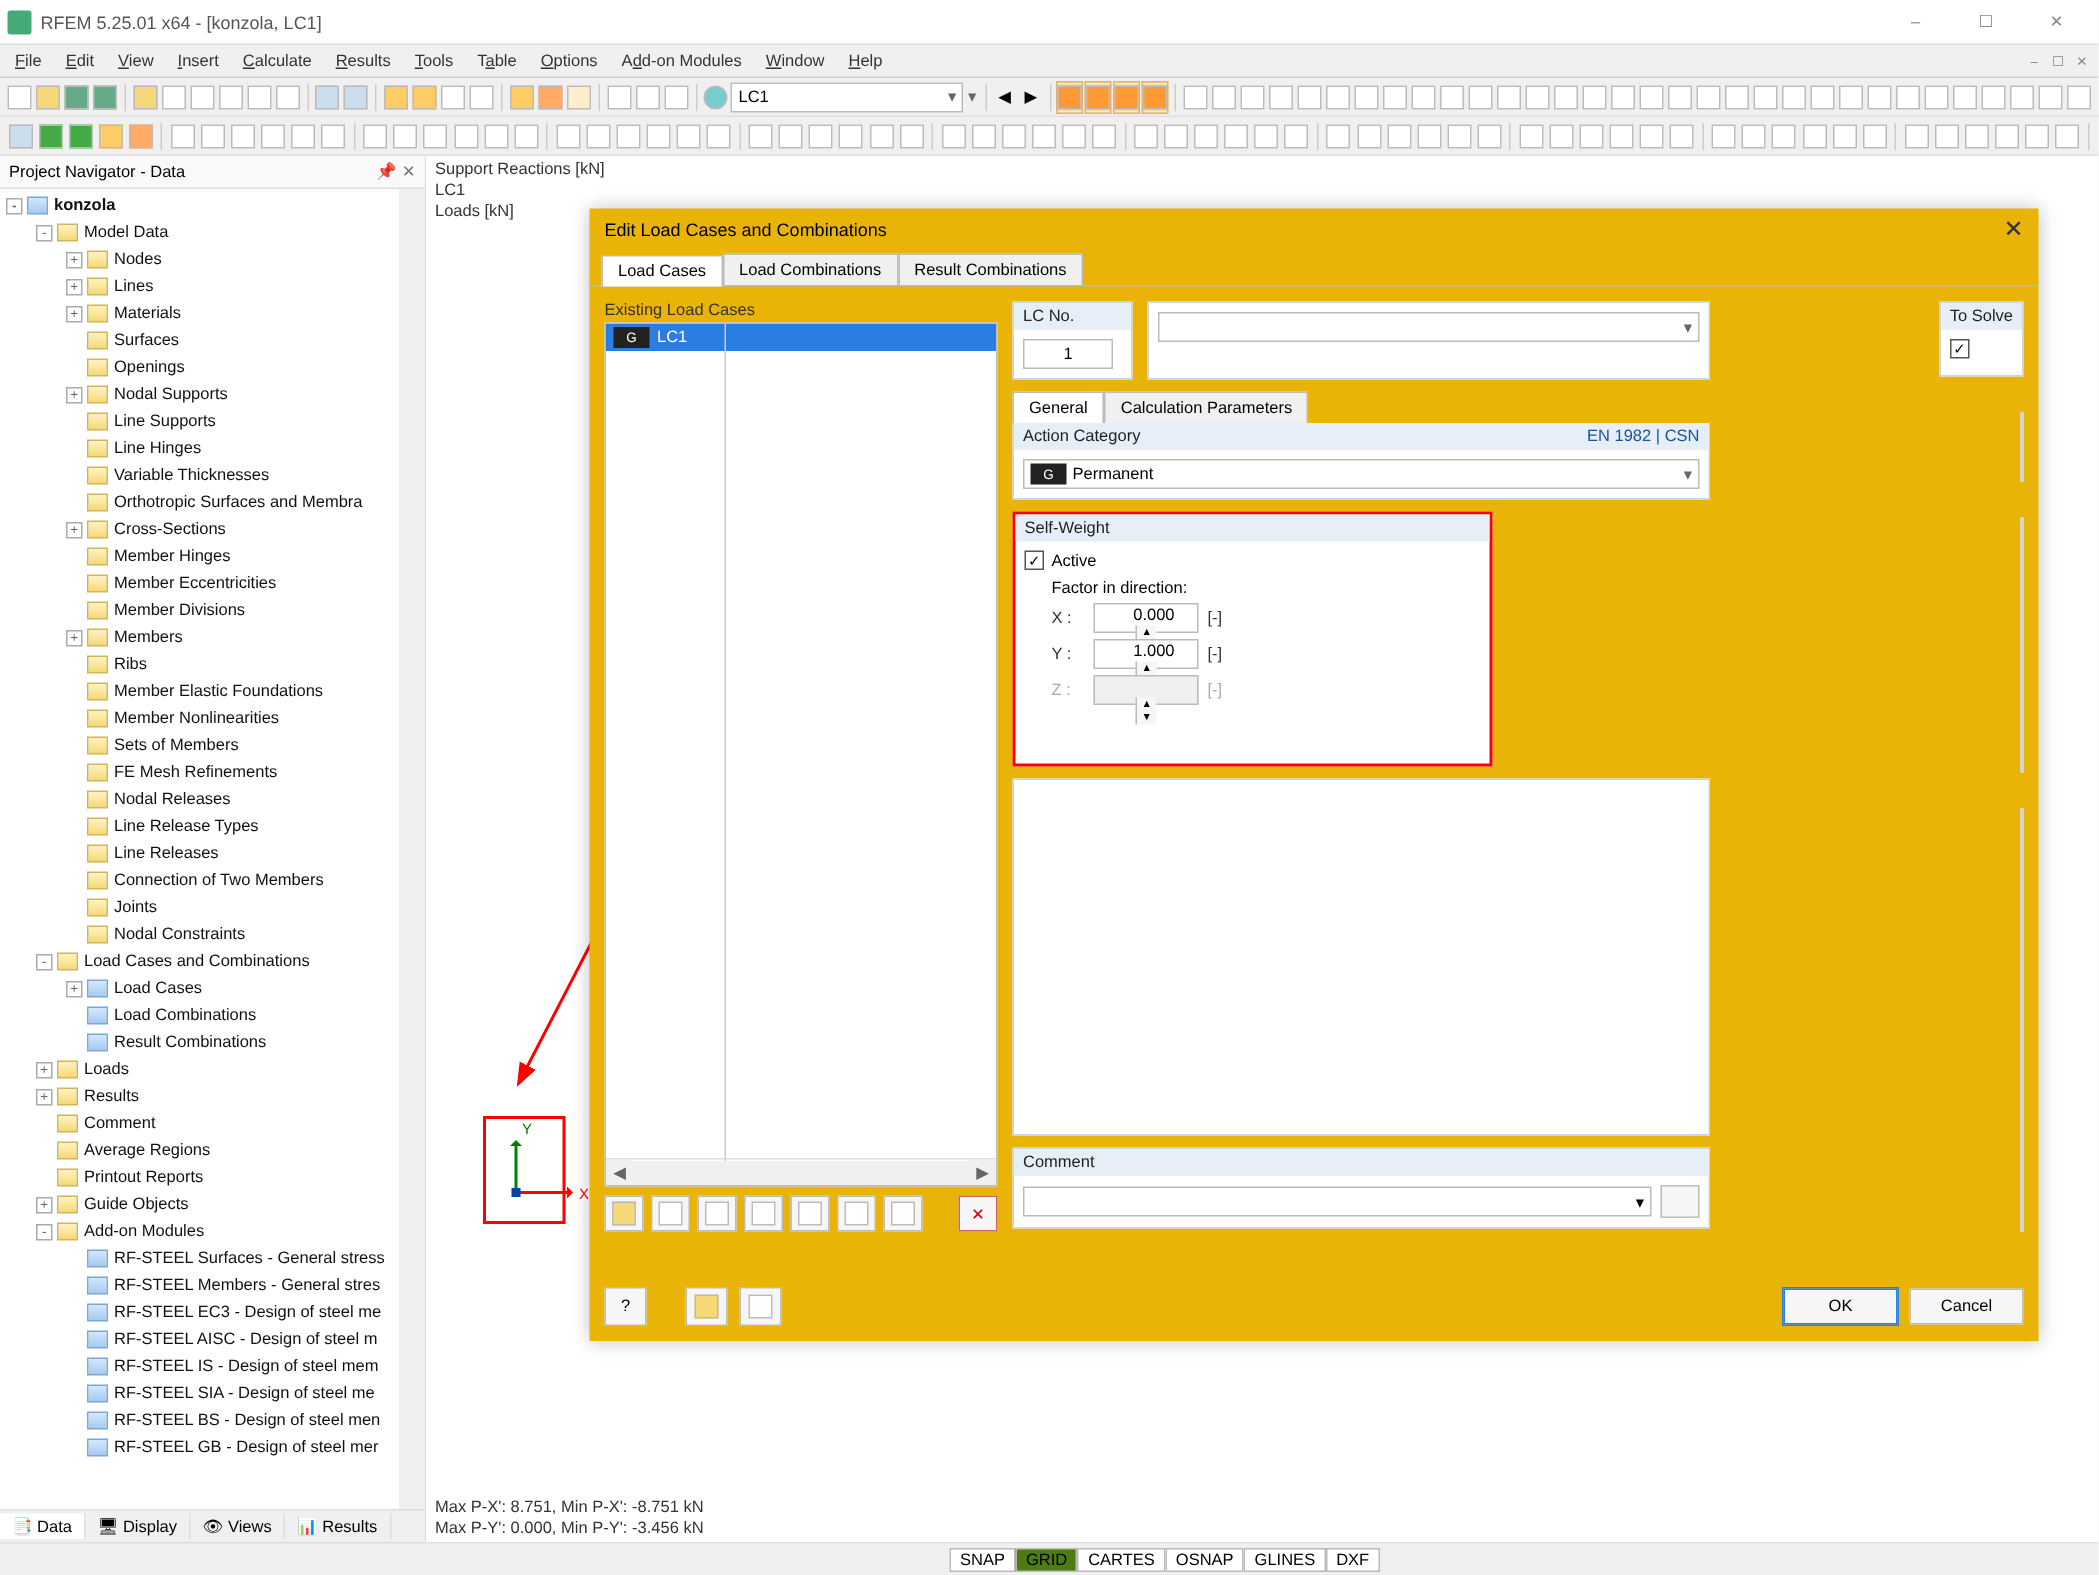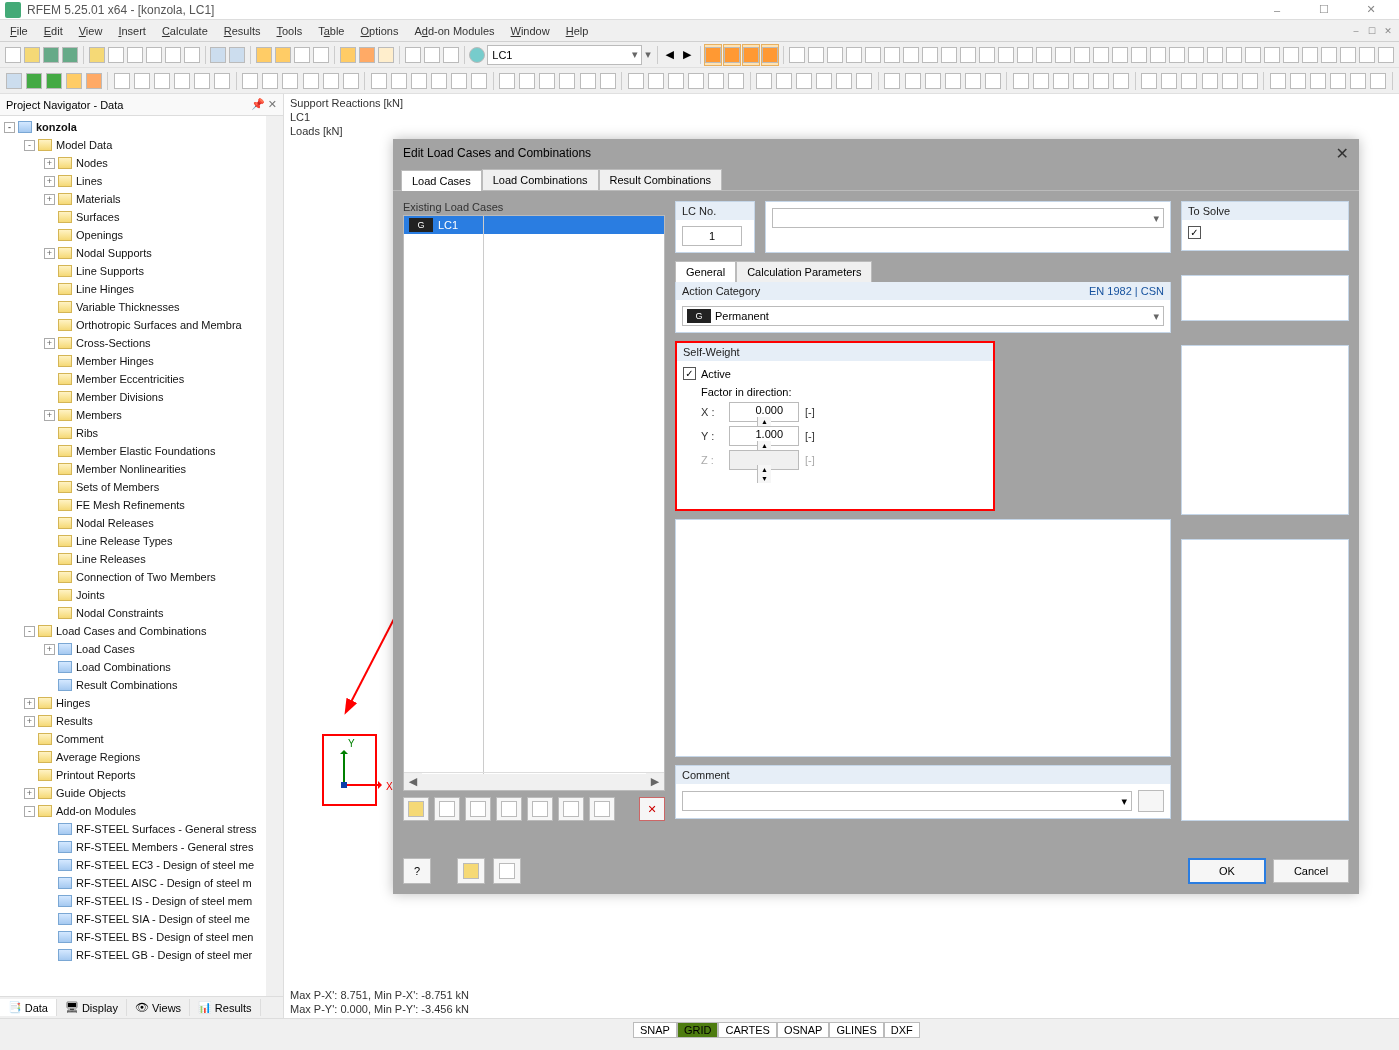--- a/index.html
+++ b/index.html
@@ -1,19 +1,19 @@
 <!DOCTYPE html>
 <html><head>
 <meta charset="utf-8">
 <style>
   * { box-sizing: border-box; font-family: "Segoe UI", Tahoma, sans-serif; font-size: 11px; }
   body { margin: 0; background: #f0f0f0; width: 1399px; height: 1050px; overflow: hidden; position: relative; }
 
   
-  .titlebar { height: 20px; background: #fff; display: flex; align-items: center; justify-content: space-between; padding: 0 5px; border-bottom: 1px solid #ddd; }
+  .titlebar { height: 30px; background: #fff; display: flex; align-items: center; justify-content: space-between; padding: 0 5px; border-bottom: 1px solid #ddd; }
   .titlebar-left { display: flex; align-items: center; gap: 6px; }
   .app-icon { width: 16px; height: 16px; background: #4a7; border-radius: 2px; }
   .title-text { color: #555; font-size: 12px; }
   .win-controls { display: flex; gap: 1px; }
   .win-btn { width: 46px; height: 28px; display: flex; align-items: center; justify-content: center; color: #888; }
 
   
   .menubar { height: 22px; background: #f0f0f0; display: flex; align-items: center; padding: 0 2px; border-bottom: 1px solid #d0d0d0; position: relative; }
   .menu-item { padding: 2px 8px; color: #333; }
   .menu-item u { text-decoration: underline; }
@@ -54,21 +54,21 @@
   
   .canvas { flex: 1; background: #fff; position: relative; }
   .canvas-left-labels { position: absolute; left: 6px; top: 2px; font-size: 11px; color: #333; line-height: 14px; }
   .status-values { position: absolute; left: 6px; bottom: 2px; font-size: 11px; color: #333; line-height: 14px; }
 
   
   .statusbar { height: 22px; background: #f0f0f0; border-top: 1px solid #ddd; display: flex; align-items: center; font-size: 11px; }
   .status-segment { border: 1px solid #bbb; padding: 1px 6px; margin: 0; background: #fff; }
 
   
-  .dialog { position: absolute; left: 393px; top: 139px; width: 966px; height: 755px; background: #a3a3a3; box-shadow: 0 0 12px rgba(0,0,0,.25); }
+  .dialog { position: absolute; left: 393px; top: 139px; width: 966px; height: 755px; background: #eab308; box-shadow: 0 0 12px rgba(0,0,0,.25); }
   .dlg-title { height: 28px; display: flex; align-items: center; padding: 0 10px; }
   .dlg-title-text { font-size: 12px; }
   .dlg-close { margin-left: auto; font-size: 16px; color: #333; }
   .dlg-tabs { height: 24px; display: flex; align-items: flex-end; padding: 0 8px; border-bottom: 1px solid #bbb; gap: 0; }
   .dlg-tab { padding: 4px 10px; border: 1px solid #bbb; border-bottom: none; background: #f0f0f0; font-size: 11px; }
   .dlg-tab.active { background: #fff; position: relative; top: 1px; }
 
   .dlg-body { display: flex; padding: 10px; gap: 10px; height: 640px; }
   .dlg-left { width: 262px; display: flex; flex-direction: column; }
   .panel-label { font-size: 11px; color: #333; margin-bottom: 2px; }
@@ -80,21 +80,21 @@
   .lc-name { font-size: 11px; }
   .lc-scroll-row { height: 18px; display: flex; align-items: center; border-top: 1px solid #ddd; }
   .lc-scroll-track { flex: 1; height: 16px; background: #f0f0f0; position: relative; }
   .lc-scroll-arrow { width: 18px; height: 18px; display: flex; align-items: center; justify-content: center; color: #666; background:#f0f0f0; }
   .dlg-left-tools { height: 28px; display: flex; align-items: center; gap: 5px; margin-top: 6px; }
   .tool-btn { width: 26px; height: 24px; border: 1px solid #bbb; background: #f6f6f6; display: flex; align-items: center; justify-content: center; }
   .tool-btn.del { border-color: #c66; color: #c00; margin-left: auto; }
 
   .dlg-right { flex: 1; display: flex; gap: 10px; }
   .dlg-mid { flex: 1; display: flex; flex-direction: column; gap: 8px; }
-  .dlg-side { width: 168px; display: flex; flex-direction: column; gap: 24px; }
+  .dlg-side { width: 199px; display: flex; flex-direction: column; gap: 24px; align-items: flex-end; }
 
   .group { border: 1px solid #c5d6e8; background: #fff; }
   .group-head { background: #e6eef7; padding: 3px 6px; font-size: 11px; color: #222; display: flex; align-items: center; }
   .group-body { padding: 6px; }
   .input-small { width: 60px; height: 20px; border: 1px solid #bbb; background: #fff; text-align: center; }
 
   .inner-tabs { display: flex; }
   .inner-tab { padding: 4px 10px; border: 1px solid #bbb; border-bottom: none; background: #f0f0f0; font-size: 11px; }
   .inner-tab.active { background: #fff; }
 
@@ -739,21 +739,21 @@
           <span class="tree-label">Load Combinations</span>
         </div>
         <div class="tree-line lvl2">
           <span class="tree-spacer"></span>
           <span class="tree-folder-icon folder-blue"></span>
           <span class="tree-label">Result Combinations</span>
         </div>
         <div class="tree-line lvl1">
           <span class="tree-exp">+</span>
           <span class="tree-folder-icon folder-yellow"></span>
-          <span class="tree-label">Hinges</span>
+          <span class="tree-label">Loads</span>
         </div>
         <div class="tree-line lvl1">
           <span class="tree-exp">+</span>
           <span class="tree-folder-icon folder-yellow"></span>
           <span class="tree-label">Results</span>
         </div>
         <div class="tree-line lvl1">
           <span class="tree-spacer"></span>
           <span class="tree-folder-icon folder-yellow"></span>
           <span class="tree-label">Comment</span>

